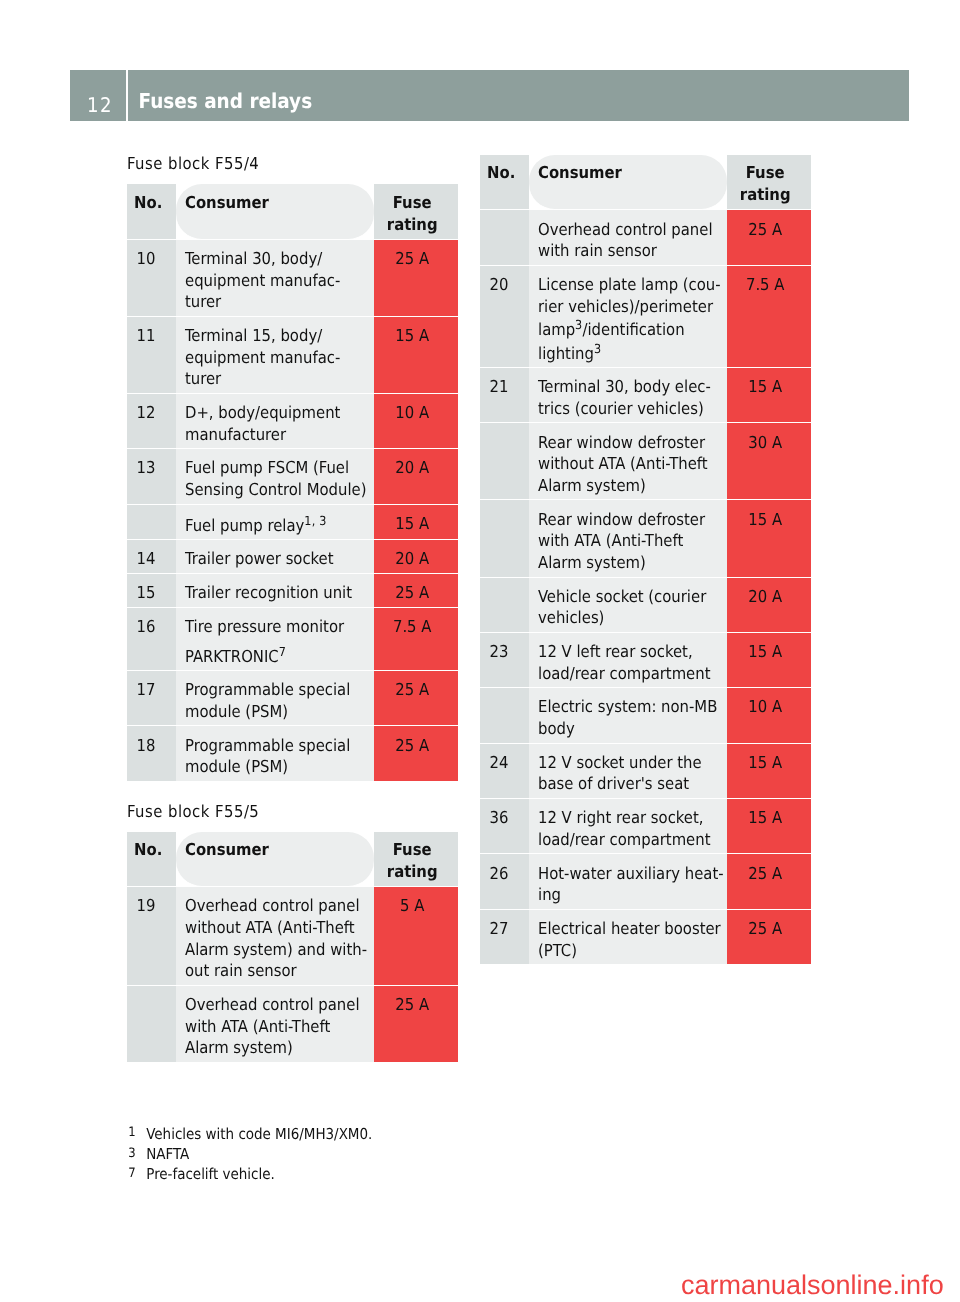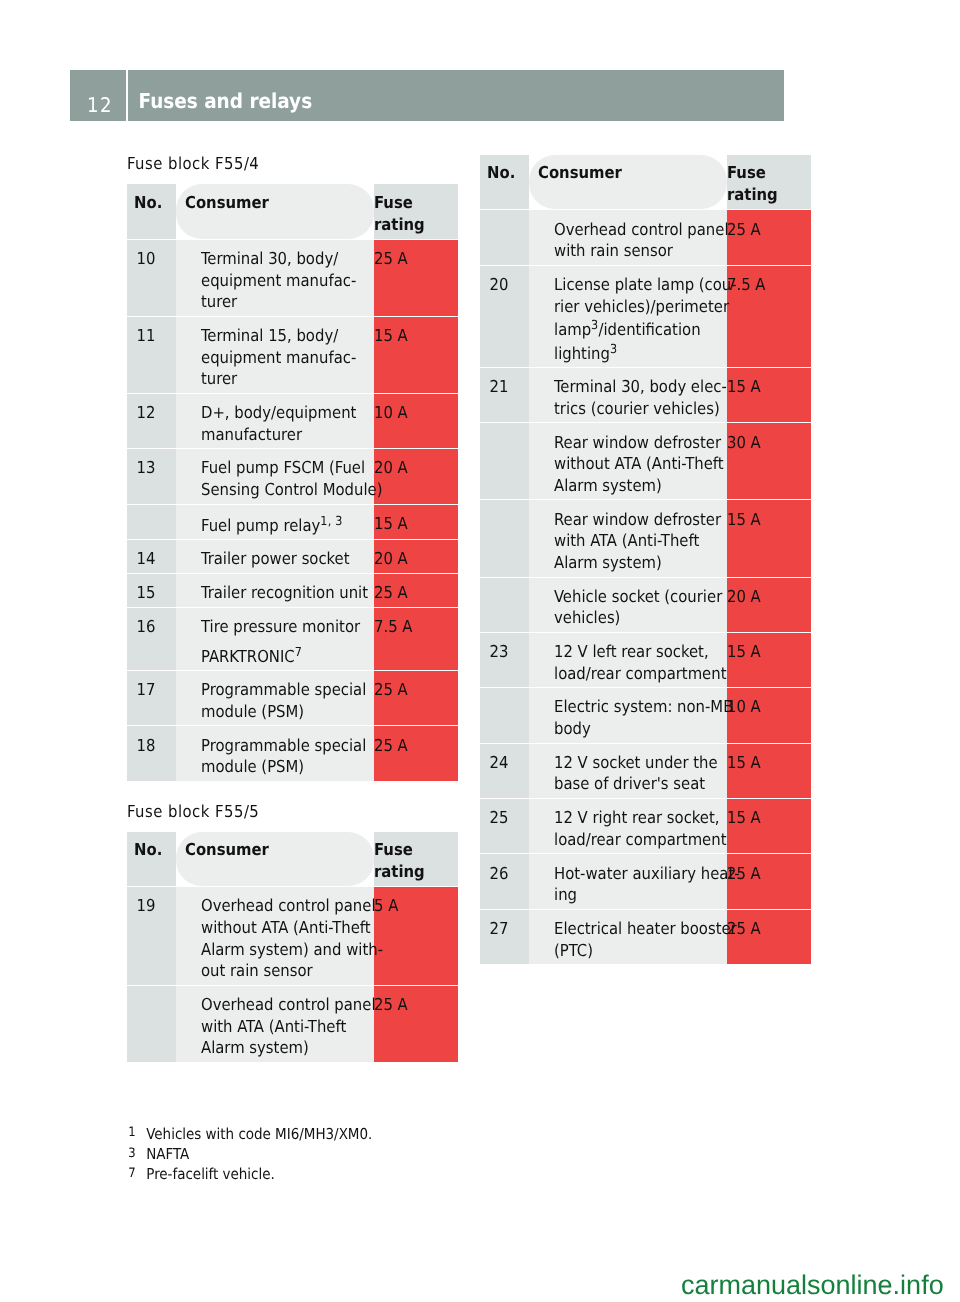--- a/index.html
+++ b/index.html
@@ -12,54 +12,54 @@
   .page{position:absolute;left:0;top:0;width:960px;height:1302px;background:#fff;}
   .hdr,.hdr-num,.hdr-title,.col,.footnotes,.watermark{filter:blur(0px);}
 
   
   .hdr{position:absolute;left:70px;top:69.5px;width:820px;height:51.5px;}
   .hdr-num{position:absolute;left:0;top:0;width:55.7px;height:51.5px;background:#8e9f9c;
            color:#fff;font-weight:normal;font-size:20.2px;font-stretch:condensed;
            letter-spacing:1.6px;text-indent:4.4px;
            display:flex;align-items:flex-end;justify-content:center;padding-bottom:3.6px;
            box-sizing:border-box;}
-  .hdr-title{position:absolute;left:57.9px;top:0;width:656px;height:51.5px;background:#8e9f9c;
+  .hdr-title{position:absolute;left:57.9px;top:0;width:781px;height:51.5px;background:#8e9f9c;
              color:#fff;font-weight:bold;font-size:20.5px;font-stretch:condensed;
              display:flex;align-items:flex-end;padding:0 0 8.5px 10.7px;box-sizing:border-box;}
 
   
   .col{position:absolute;width:272px;}
   .colL{left:127px;top:154.9px;}
   .colR{left:480px;top:154.9px;}
 
   .caption{font-size:16.5px;line-height:21.66px;margin:0;padding:0;height:29.4px;letter-spacing:0.48px;position:relative;top:-1.5px;}
   table.fuse{border-collapse:separate;border-spacing:0;width:331px;table-layout:fixed;}
   table.fuse td{padding:0;vertical-align:top;border-bottom:1.1px solid #ffffff;}
   table.fuse tr:last-child td{border-bottom:none;margin-left:44px;}
   .cell{padding:8.15px 0 2.95px 0;box-sizing:border-box;font-size:16.5px;line-height:21.66px;
         white-space:pre;}
   td.c-no .cell{padding-left:9.5px;}
   tr.hrow td.c-no .cell{padding-left:7.1px;}
   td.c-cons .cell{padding-left:9px;}
-  td.c-rate .cell{padding-right:7.6px;text-align:left;}
+  td.c-rate .cell{padding-right:7.6px;text-align:center;}
   tr.hrow td{background:#dbe0e0;margin-left:15px;}
   tr.hrow td.c-cons{background:#eceeee;border-radius:26px;}
   tr.hrow .cell{font-weight:bold;padding-top:7.6px;padding-bottom:3.65px;}
   tr.drow td.c-no{background:#dbe0e0;}
-  tr.drow td.c-cons{background:#eceeee;padding-left:16px;}
+  tr.drow td.c-cons{background:#eceeee;}
   tr.drow td.c-rate{background:#ef4444;}
   .pb{display:block;height:6.2px;}
   sup{font-size:12.5px;line-height:1.25;vertical-align:0.46em;letter-spacing:0.2px;}
   .gapL{height:21.6px;}
 
   
   .footnotes{position:absolute;left:128.2px;top:1123.5px;width:520px;}
   .fn{font-size:15.0px;line-height:20.35px;white-space:pre;letter-spacing:-0.02px;}
   .fn-m{display:inline-block;width:18.1px;font-size:12.9px;vertical-align:0.18em;line-height:0;padding-left:0px;box-sizing:border-box;}
-  .watermark{position:absolute;left:681px;top:1269px;font-size:27px;color:#15803d;
+  .watermark{position:absolute;left:681px;top:1269px;font-size:27px;color:#ef4444;
              font-family:"Liberation Sans",sans-serif;font-stretch:normal;
              line-height:33px;}
 </style>
 </head>
 <body>
 
 <div class="page">
 
   <div class="hdr">
     <div class="hdr-num">12</div>
@@ -356,21 +356,21 @@
             </td>
             <td class="c-cons">
               <div class="cell">12 V socket under the<br>base of driver's seat</div>
             </td>
             <td class="c-rate">
               <div class="cell">15 A</div>
             </td>
           </tr>
           <tr class="drow">
             <td class="c-no">
-              <div class="cell">25</div>
+              <div class="cell">36</div>
             </td>
             <td class="c-cons">
               <div class="cell">12 V right rear socket,<br>load/rear compartment</div>
             </td>
             <td class="c-rate">
               <div class="cell">15 A</div>
             </td>
           </tr>
           <tr class="drow">
             <td class="c-no">

